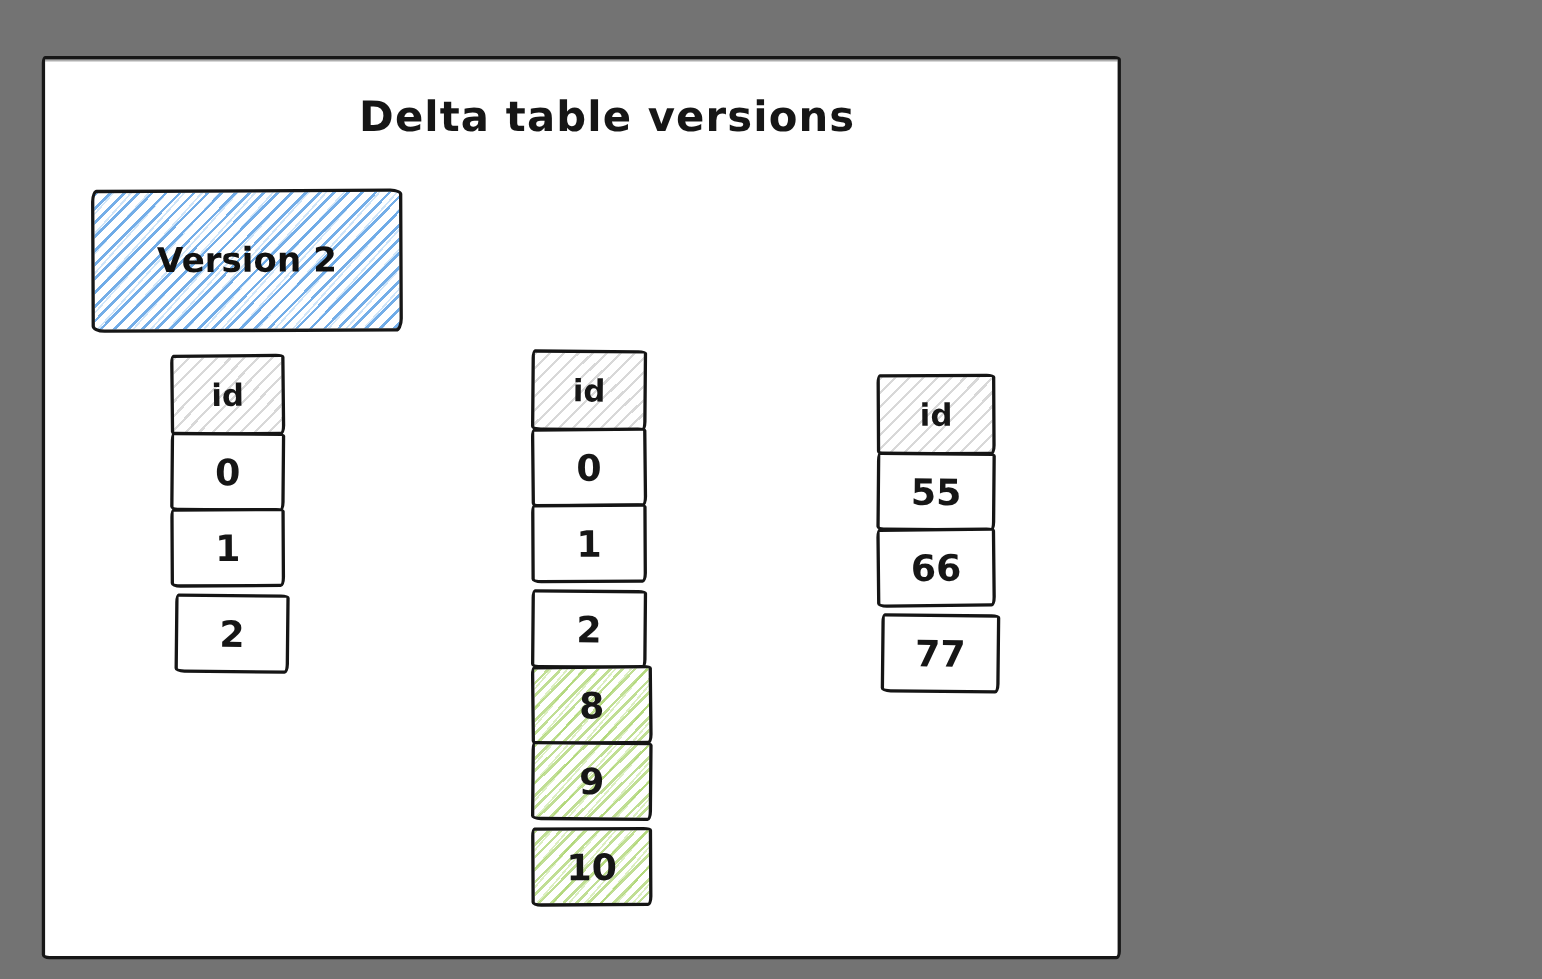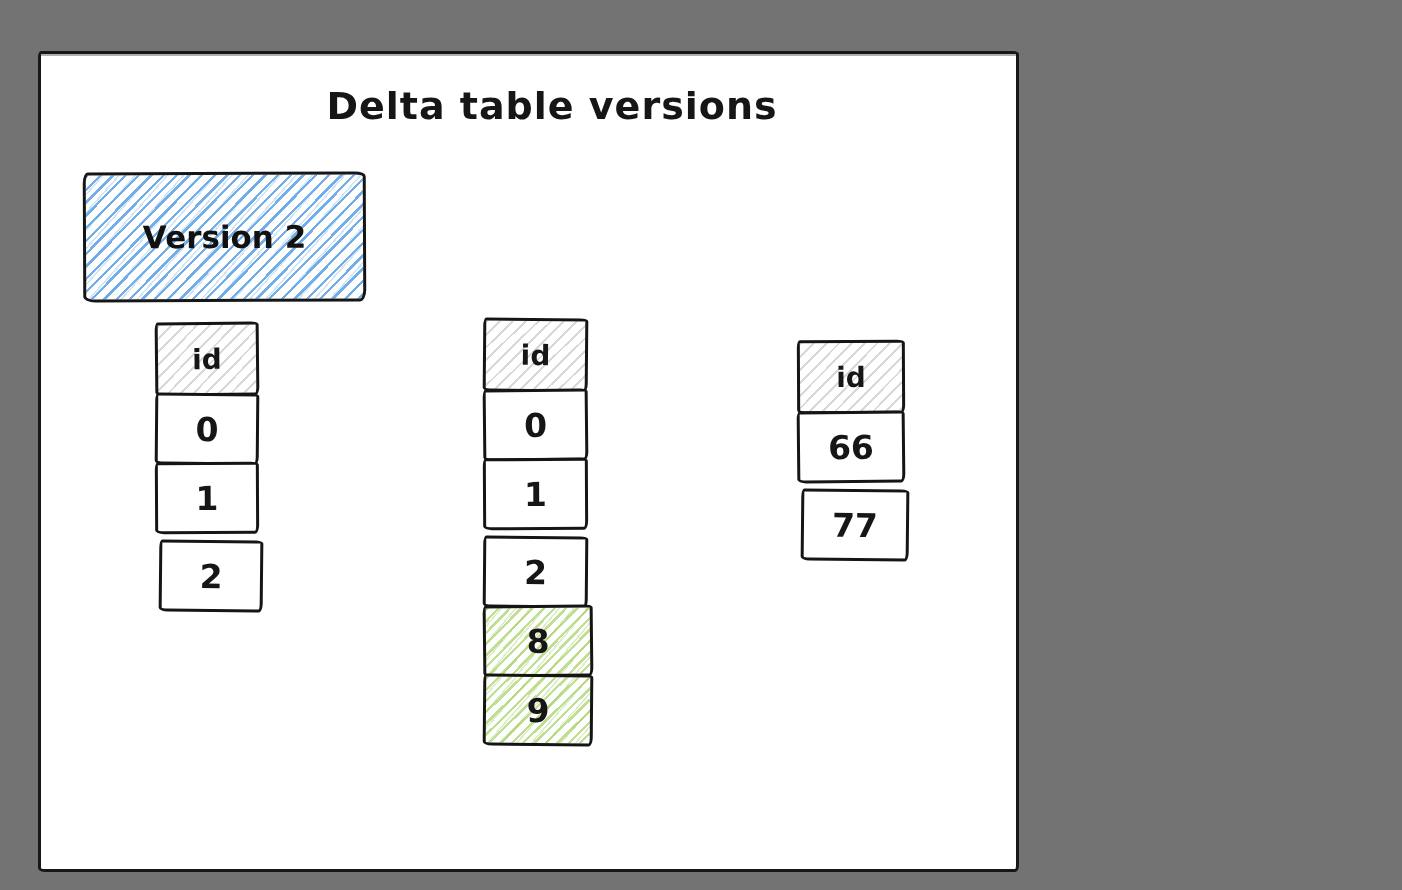--- a/index.html
+++ b/index.html
@@ -98,20 +98,22 @@
     <div class="cell gap shiftR">2</div>
   </div>
 
   <div class="col col1">
     <div class="cell head rB">id</div>
     <div class="cell rA">0</div>
     <div class="cell rC">1</div>
     <div class="cell gap rB">2</div>
     <div class="cell green rA">8</div>
     <div class="cell green rB">9</div>
+    <div class="cell green gap rC">10</div>
   </div>
 
   <div class="col col2">
     <div class="cell head rC">id</div>
+    <div class="cell rB">55</div>
     <div class="cell rA">66</div>
     <div class="cell gap shiftR">77</div>
   </div>
 </div>
 
 </body></html>

